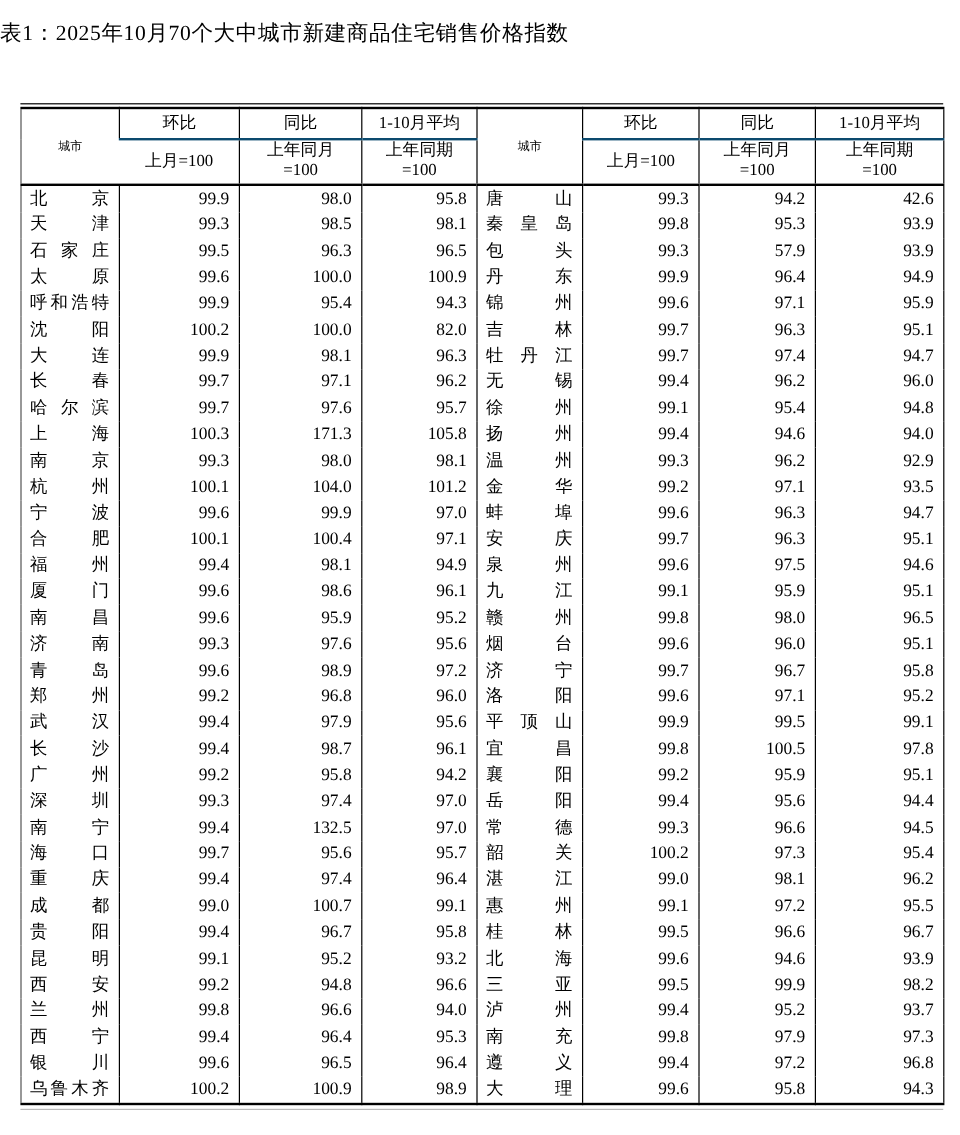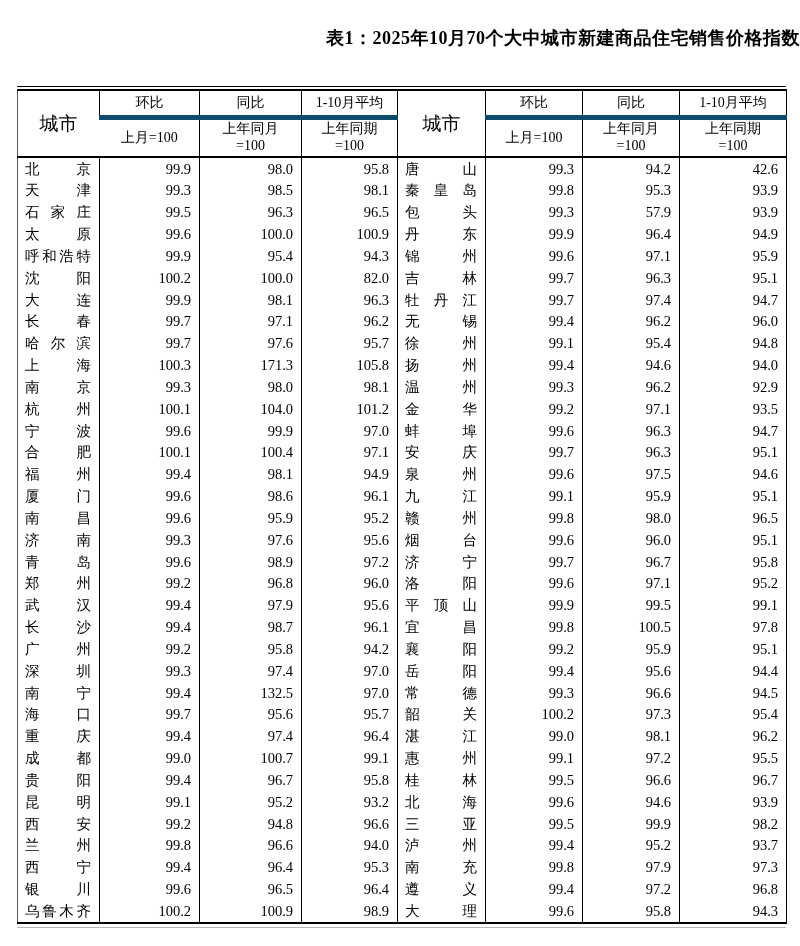--- a/index.html
+++ b/index.html
@@ -6,24 +6,24 @@
     margin: 0;
     padding: 0;
     width: 800px;
     height: 946px;
     background: #ffffff;
     overflow: hidden;
     font-family: "Liberation Serif", "DejaVu Serif", serif;
     color: #000;
   }
   .title {
-    text-align: right;
-    font-weight: bold;
+    text-align: left;
+    font-weight: normal;
     font-size: 18px;
-    padding-top: 26px;
+    padding-top: 15px;
     letter-spacing: 0.5px;
     white-space: nowrap;
   }
   .twrap {
     position: absolute;
     left: 17px;
     top: 86px;
     width: 769px;
     border-top: 1px solid #000;
     padding-top: 2px;
@@ -41,22 +41,22 @@
   }
   .tbl th, .tbl td {
     border-left: 1px solid #000;
     padding: 0;
     font-weight: normal;
     vertical-align: middle;
     overflow: hidden;
   }
   .tbl th:first-child, .tbl td:first-child { border-left: none; }
   .h-top { height: 24px; font-size: 14px; text-align: center; }
-  .h-top.sub { border-bottom: 5px solid #0c4a6e; }
-  .h-city { font-size: 19px; text-align: center; border-bottom: 2px solid #000; }
+  .h-top.sub { border-bottom: 2px solid #0c4a6e; }
+  .h-city { font-size: 10px; text-align: center; border-bottom: 2px solid #000; }
   .h-bot { height: 36px; font-size: 14px; text-align: center; line-height: 1.18; border-bottom: 2px solid #000; }
   tbody td { height: 21.83px; font-size: 14.5px; line-height: 1; }
   td.num { text-align: right; padding-right: 8px; font-family: "Liberation Serif", "DejaVu Serif", serif; }
   td.city .cjust {
     display: flex;
     justify-content: space-between;
     align-items: center;
     padding: 0 8px 0 7px;
   }
 </style>

